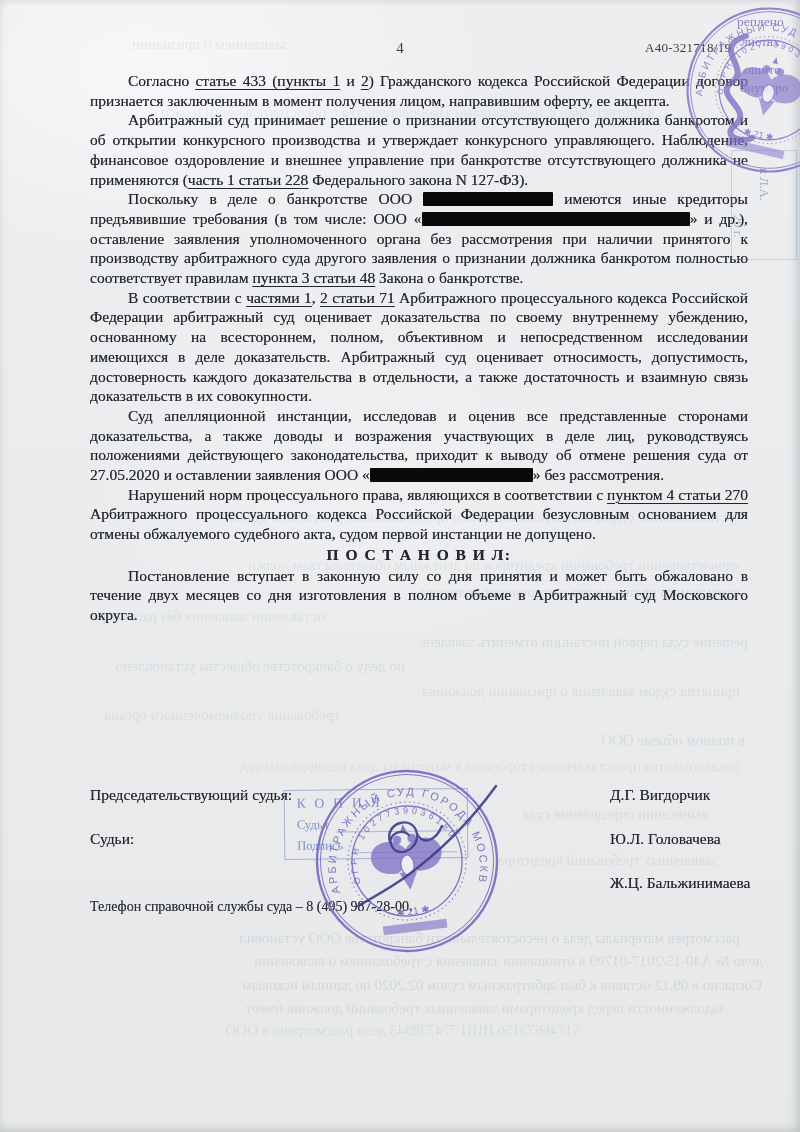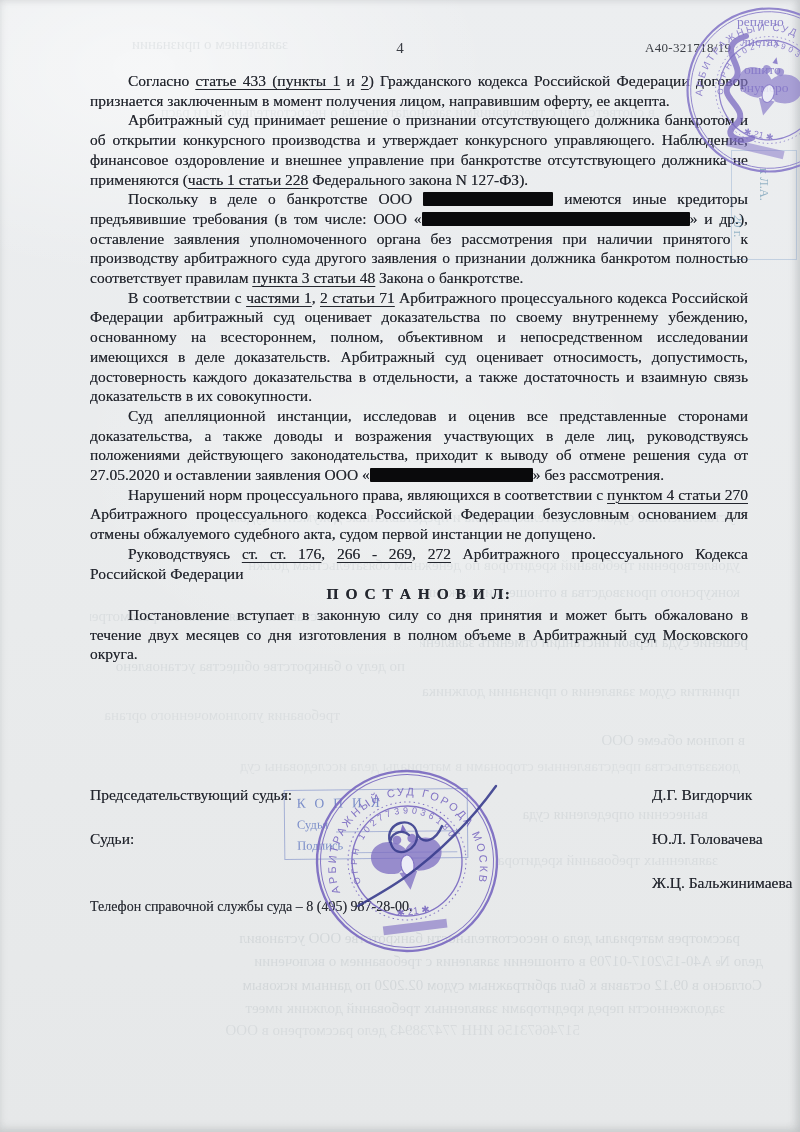--- a/index.html
+++ b/index.html
@@ -21,21 +21,21 @@
     font-size:15.5px;line-height:19.7px;color:#23262e;
     text-shadow:0 0 .5px rgba(35,38,46,.65);
   }
   .para{text-align:justify;text-indent:38px;margin:0;}
   .para.center{text-align:center;text-indent:0;font-weight:bold;letter-spacing:1.5px;margin:1px 0;}
   .u{text-decoration:underline;text-underline-offset:3px;text-decoration-thickness:1px;margin-top:21px;}
   .redact{display:inline-block;height:14px;background:#0a0a0c;vertical-align:-2px;border-radius:1px;}
   
   #sig-block{position:absolute;left:90px;top:786px;width:658px;font-size:15.5px;color:#23262e;text-shadow:0 0 .5px rgba(35,38,46,.6);}
   .sig-row{position:absolute;left:0;width:658px;}
-  .sig-row .nm{position:absolute;left:520px;white-space:nowrap;margin-left:42px;}
+  .sig-row .nm{position:absolute;left:520px;white-space:nowrap;}
   .footer-phone{position:absolute;left:90px;top:899px;font-size:14px;color:#2b2e36;text-shadow:0 0 .4px rgba(40,44,52,.6);}
   
   #bleed-layer{position:absolute;inset:0;pointer-events:none;z-index:1;}
   .bleed{position:absolute;transform:scaleX(-1);filter:blur(.7px);color:#6f7f88;font-size:15px;white-space:nowrap;overflow:hidden;}
   #doc-body,#sig-block,.footer-phone,.pg-num,.case-num{z-index:2;}
   
   .stamp{position:absolute;pointer-events:none;}
   .copy-stamp{
     left:284px;top:789px;width:184px;height:70px;z-index:3;
     border:1.5px solid rgba(88,110,188,.55);color:#5b73bf;opacity:.85;
@@ -83,21 +83,20 @@
   <div class="pg-num">4</div>
   <div class="case-num">А40-321718/19</div>
 
   <div id="doc-body">
       <div class="para"><span>Согласно </span><span class="u">статье 433 (пункты 1</span><span> и </span><span class="u">2</span><span>) Гражданского кодекса Российской Федерации договор признается заключенным в момент получения лицом, направившим оферту, ее акцепта.</span></div>
       <div class="para"><span>Арбитражный суд принимает решение о признании отсутствующего должника банкротом и об открытии конкурсного производства и утверждает конкурсного управляющего. Наблюдение, финансовое оздоровление и внешнее управление при банкротстве отсутствующего должника не применяются (</span><span class="u">часть 1 статьи 228</span><span> Федерального закона N 127-ФЗ).</span></div>
       <div class="para"><span>Поскольку в деле о банкротстве ООО </span><span class="redact" style="width: 130px;"></span><span> имеются иные кредиторы предъявившие требования (в том числе: ООО «</span><span class="redact" style="width: 268px;"></span><span>» и др.), оставление заявления уполномоченного органа без рассмотрения при наличии принятого к производству арбитражного суда другого заявления о признании должника банкротом полностью соответствует правилам </span><span class="u">пункта 3 статьи 48</span><span> Закона о банкротстве.</span></div>
       <div class="para"><span>В соответствии с </span><span class="u">частями 1</span><span>, </span><span class="u">2 статьи 71</span><span> Арбитражного процессуального кодекса Российской Федерации арбитражный суд оценивает доказательства по своему внутреннему убеждению, основанному на всестороннем, полном, объективном и непосредственном исследовании имеющихся в деле доказательств. Арбитражный суд оценивает относимость, допустимость, достоверность каждого доказательства в отдельности, а также достаточность и взаимную связь доказательств в их совокупности.</span></div>
       <div class="para"><span>Суд апелляционной инстанции, исследовав и оценив все представленные сторонами доказательства, а также доводы и возражения участвующих в деле лиц, руководствуясь положениями действующего законодательства, приходит к выводу об отмене решения суда от 27.05.2020 и оставлении заявления ООО «</span><span class="redact" style="width: 163px;"></span><span>» без рассмотрения.</span></div>
       <div class="para"><span>Нарушений норм процессуального права, являющихся в соответствии с </span><span class="u">пунктом 4 статьи 270</span><span> Арбитражного процессуального кодекса Российской Федерации безусловным основанием для отмены обжалуемого судебного акта, судом первой инстанции не допущено.</span></div>
-      <div class="para"><span>Руководствуясь </span><span class="u">ст. ст. 176</span><span>, </span><span class="u">266 - 269</span><span>, </span><span class="u">272</span><span> Арбитражного процессуального Кодекса Российской Федерации</span></div>
       <div class="para center"><span style="font-weight: bold;">П О С Т А Н О В И Л:</span></div>
       <div class="para"><span>Постановление вступает в законную силу со дня принятия и может быть обжаловано в течение двух месяцев со дня изготовления в полном объеме в Арбитражный суд Московского округа.</span></div>
     </div>
 
   <div id="sig-block">
     <div class="sig-row" style="top:0;">
       <span>Председательствующий судья:</span>
       <span class="nm">Д.Г. Вигдорчик</span>
     </div>
     <div class="sig-row" style="top:44px;">

